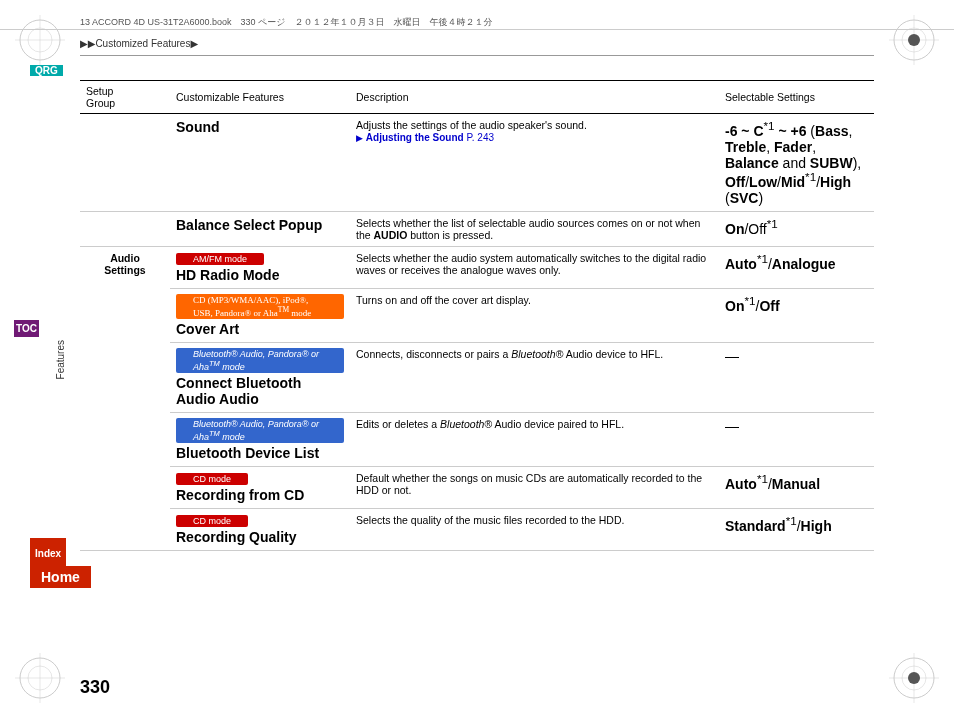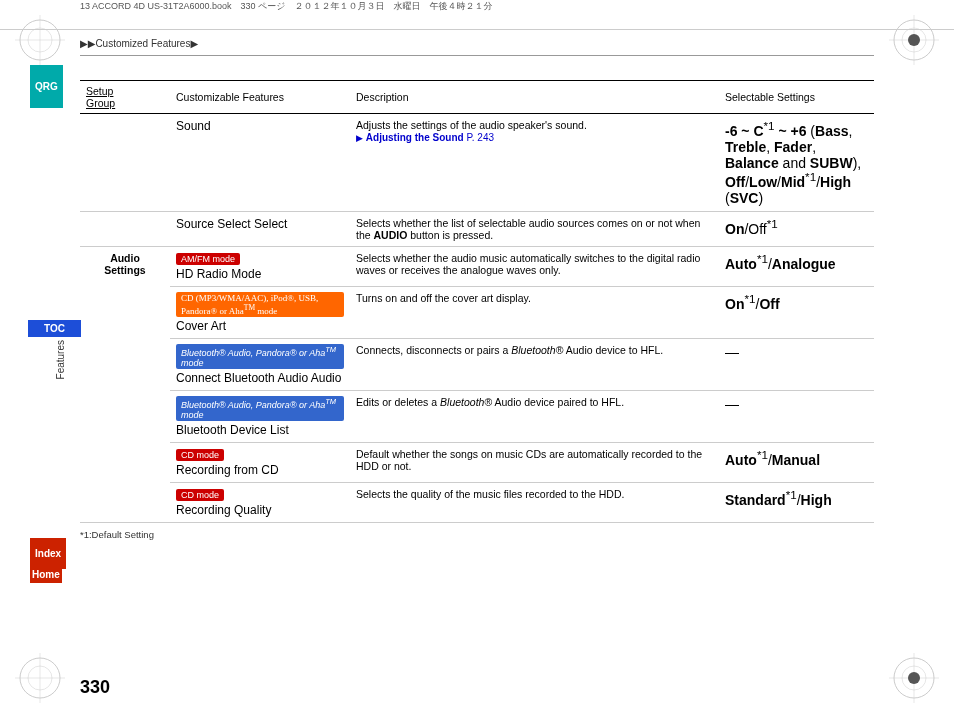--- a/index.html
+++ b/index.html
@@ -31,21 +31,21 @@
 
     
     .top-bar {
       position: absolute;
       top: 0;
       left: 0;
       right: 0;
       height: 30px;
       border-bottom: 1px solid #ccc;
       display: flex;
-      align-items: flex-start;
+      align-items: flex-end;
       padding: 0 80px;
       font-size: 9px;
       color: #555;
     }
 
     
     .breadcrumb {
       position: absolute;
       top: 38px;
       left: 80px;
@@ -63,34 +63,34 @@
 
     
     .btn-qrg {
       position: absolute;
       top: 65px;
       left: 30px;
       background: #00aaaa;
       color: #fff;
       font-size: 10px;
       font-weight: bold;
-      padding: 16px 5px;
+      padding: 0 5px;
       cursor: pointer;
     }
 
     
     .btn-toc {
       position: absolute;
       top: 320px;
-      left: 28px;
-      background: #1d4ed8;
-      color: #fff;
-      font-size: 10px;
-      font-weight: bold;
-      padding: 3px 16px;
+      left: 14px;
+      background: #701a75;
+      color: #fff;
+      font-size: 10px;
+      font-weight: bold;
+      padding: 3px 2px;
       cursor: pointer;
     }
 
     
     .btn-index {
       position: absolute;
       top: 538px;
       left: 30px;
       background: #cc2200;
       color: #fff;
@@ -100,23 +100,23 @@
       cursor: pointer;
     }
 
     
     .btn-home {
       position: absolute;
       top: 566px;
       left: 30px;
       background: #cc2200;
       color: #fff;
-      font-size: 10px;
-      font-weight: bold;
-      padding: 3px 2px;
+      font-size: 14px;
+      font-weight: bold;
+      padding: 3px 11px;
       cursor: pointer;
     }
 
     
     .features-label {
       position: absolute;
       top: 340px;
       left: 55px;
       font-size: 10px;
       color: #333;
@@ -161,43 +161,43 @@
       background: #fff;
     }
 
     .settings-table td {
       border-bottom: 1px solid #ccc;
       padding: 5px 6px;
       vertical-align: top;
       font-size: 10.5px;
     }
 
-    .col-setup { width: 90px; text-decoration: underline; }
+    .col-setup { width: 90px; }
     .col-feature { width: 180px; }
     .col-desc { width: auto; }
     .col-settings { width: 155px; }
 
     .setup-group-cell {
       border-bottom: 1px solid #ccc;
       padding: 5px 6px;
       vertical-align: middle;
       text-align: center;
       font-weight: bold;
       font-size: 10.5px;
     }
 
     .feature-name {
-      font-weight: normal;
-      font-size: 12px;
+      font-weight: bold;
+      font-size: 14px;
     }
 
     .mode-badge {
       display: inline-block;
       font-size: 9px;
-      padding: 1px 5px;
+      padding: 1px 17px;
       border-radius: 2px;
       margin-bottom: 2px;
     }
 
     .mode-badge-orange {
       background: #ff6600;
       color: #fff;
       font-family: Liberation Serif, serif;
     }
 
@@ -318,38 +318,38 @@
           <span class="link-text"><b>Adjusting the Sound</b> P. 243</span>
         </td>
         <td>
           <span class="selectable"><b>-6 ~ C</b><sup>*1</sup> <b>~ +6</b> (<b>Bass</b>, <b>Treble</b>, <b>Fader</b>, <b>Balance</b> and <b>SUBW</b>), <b>Off</b>/<b>Low</b>/<b>Mid</b><sup>*1</sup>/<b>High</b> (<b>SVC</b>)</span>
         </td>
       </tr>
 
       <tr>
         <td></td>
         <td>
-          <span class="feature-name">Source Select Select</span>
+          <span class="feature-name">Balance Select Popup</span>
         </td>
         <td>
           Selects whether the list of selectable audio sources comes on or not when the <b>AUDIO</b> button is pressed.
         </td>
         <td>
           <span class="selectable"><b>On</b>/Off<sup>*1</sup></span>
         </td>
       </tr>
 
       <tr>
         <td class="setup-group-cell" rowspan="6">Audio<br>Settings</td>
         <td>
           <span class="mode-badge mode-badge-red">AM/FM mode</span><br>
           <span class="feature-name">HD Radio Mode</span>
         </td>
         <td>
-          Selects whether the audio music automatically switches to the digital radio waves or receives the analogue waves only.
+          Selects whether the audio system automatically switches to the digital radio waves or receives the analogue waves only.
         </td>
         <td>
           <span class="selectable"><b>Auto</b><sup>*1</sup>/<b>Analogue</b></span>
         </td>
       </tr>
 
       <tr>
         <td>
           <span class="mode-badge mode-badge-orange">CD (MP3/WMA/AAC), iPod®, USB, Pandora® or Aha<sup>TM</sup> mode</span><br>
           <span class="feature-name">Cover Art</span>
@@ -409,14 +409,13 @@
         <td>
           Selects the quality of the music files recorded to the HDD.
         </td>
         <td>
           <span class="selectable"><b>Standard</b><sup>*1</sup>/<b>High</b></span>
         </td>
       </tr>
     </tbody>
   </table>
 
-  <div class="footnote">*1:Default Setting</div>
 </div>
 
 </body></html>

